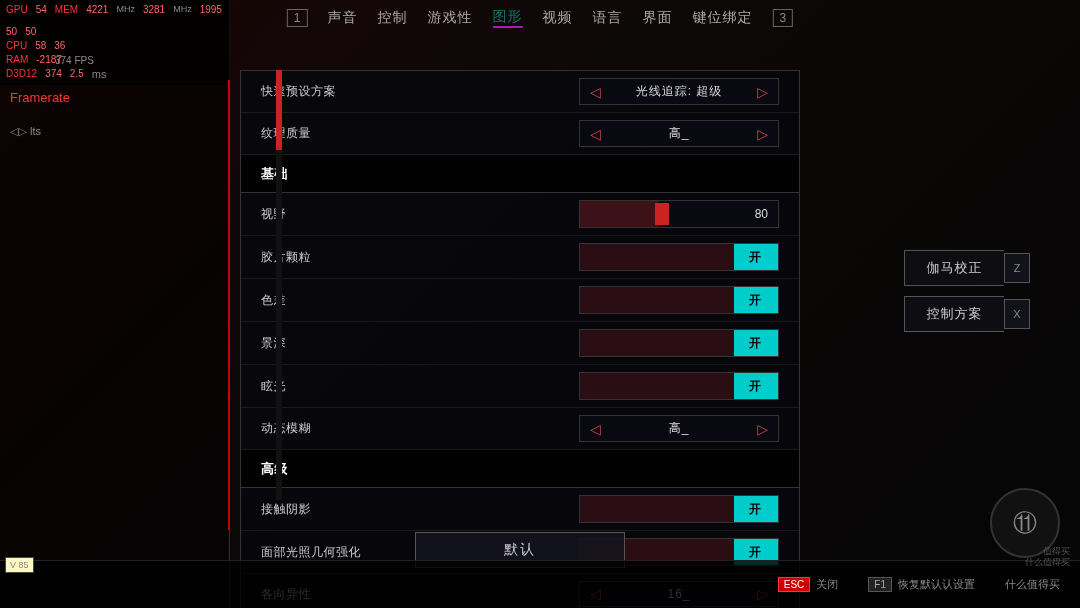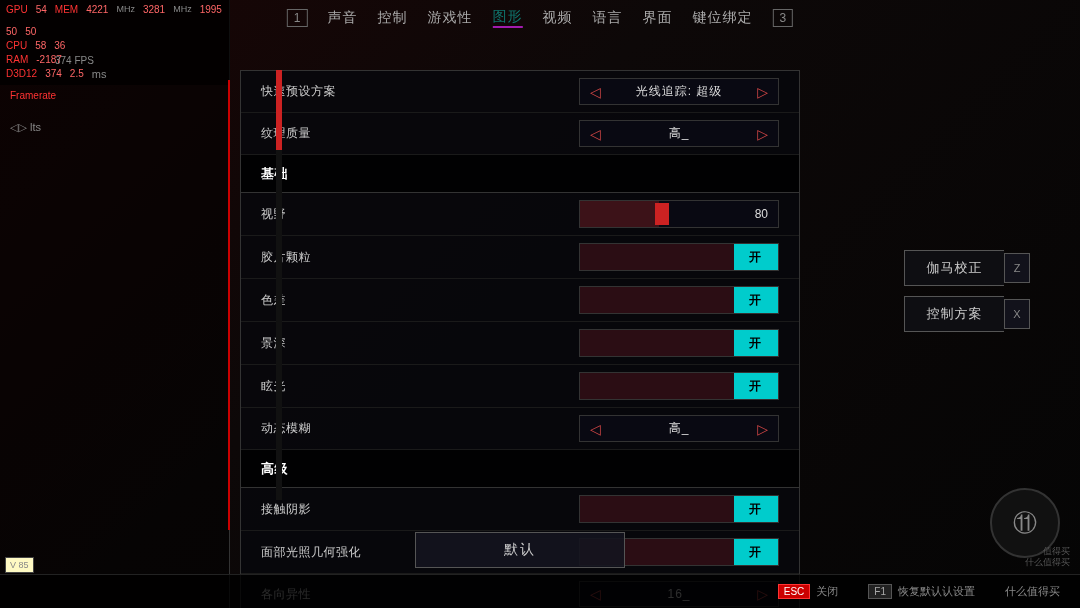--- a/index.html
+++ b/index.html
@@ -100,21 +100,21 @@
     .left-content {
       position: absolute;
       left: 0;
       top: 80px;
       width: 230px;
       padding: 10px;
       z-index: 15;
     }
     .left-content .section-title {
       color: #ff3333;
-      font-size: 10px;
+      font-size: 13px;
       margin-bottom: 20px;
     }
     .left-content .nav-arrows {
       color: #888;
       font-size: 11px;
       margin: 10px 0;
     }
 
     
     .red-line-left {
@@ -311,21 +311,21 @@
       min-width: 26px;
       text-align: center;
     }
 
     
     .footer-bar {
       position: absolute;
       bottom: 0;
       left: 0;
       right: 0;
-      height: 34px;
+      height: 48px;
       background: rgba(0,0,0,0.8);
       display: flex;
       align-items: center;
       justify-content: flex-end;
       padding: 0 20px;
       gap: 30px;
       z-index: 30;
       border-top: 1px solid #222;
     }
     .footer-action {

